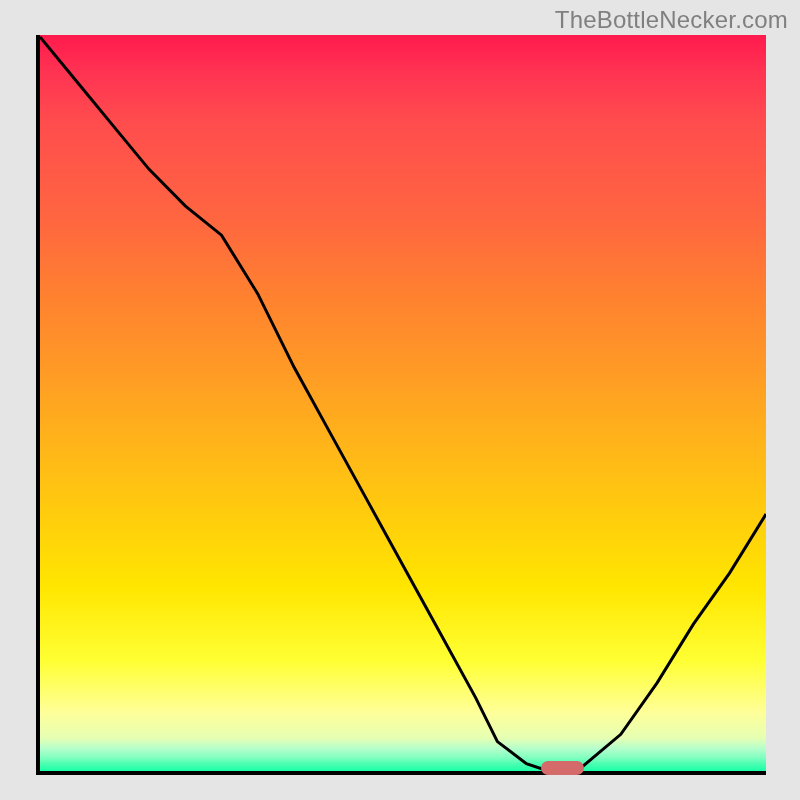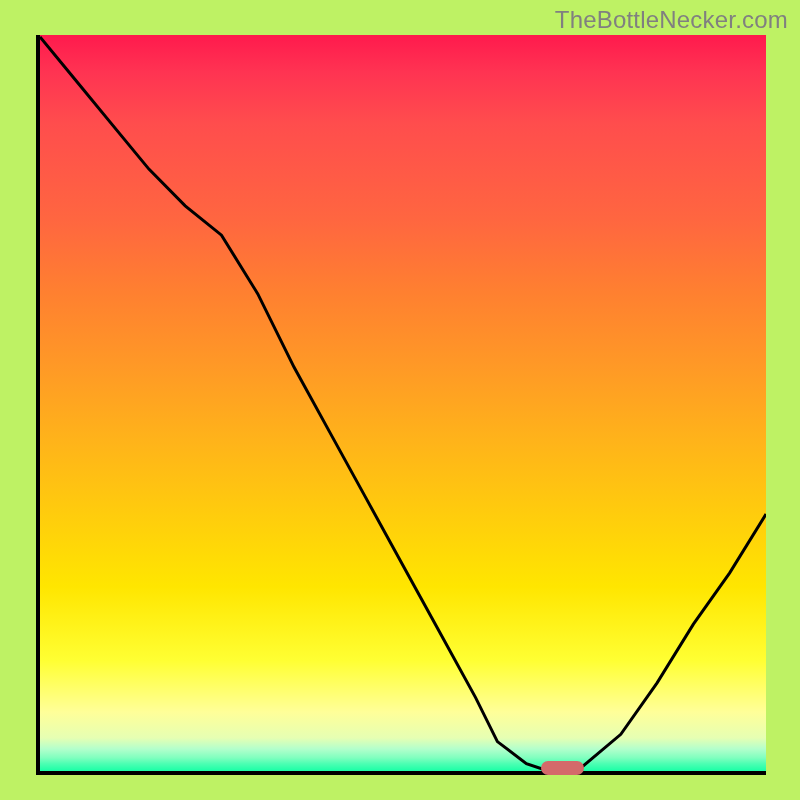--- a/index.html
+++ b/index.html
@@ -7,21 +7,21 @@
     padding: 0;
     width: 800px;
     height: 800px;
     overflow: hidden;
     font-family: Arial, Helvetica, sans-serif;
   }
   .chart-container {
     position: relative;
     width: 800px;
     height: 800px;
-    background: #bef264;
+    background: #e5e5e5;
   }
   .plot-area {
     position: absolute;
     left: 36px;
     top: 35px;
     width: 730px;
     height: 740px;
     background: linear-gradient(to bottom,
       #ff1a4d 0%,
       #ff3352 5%,

